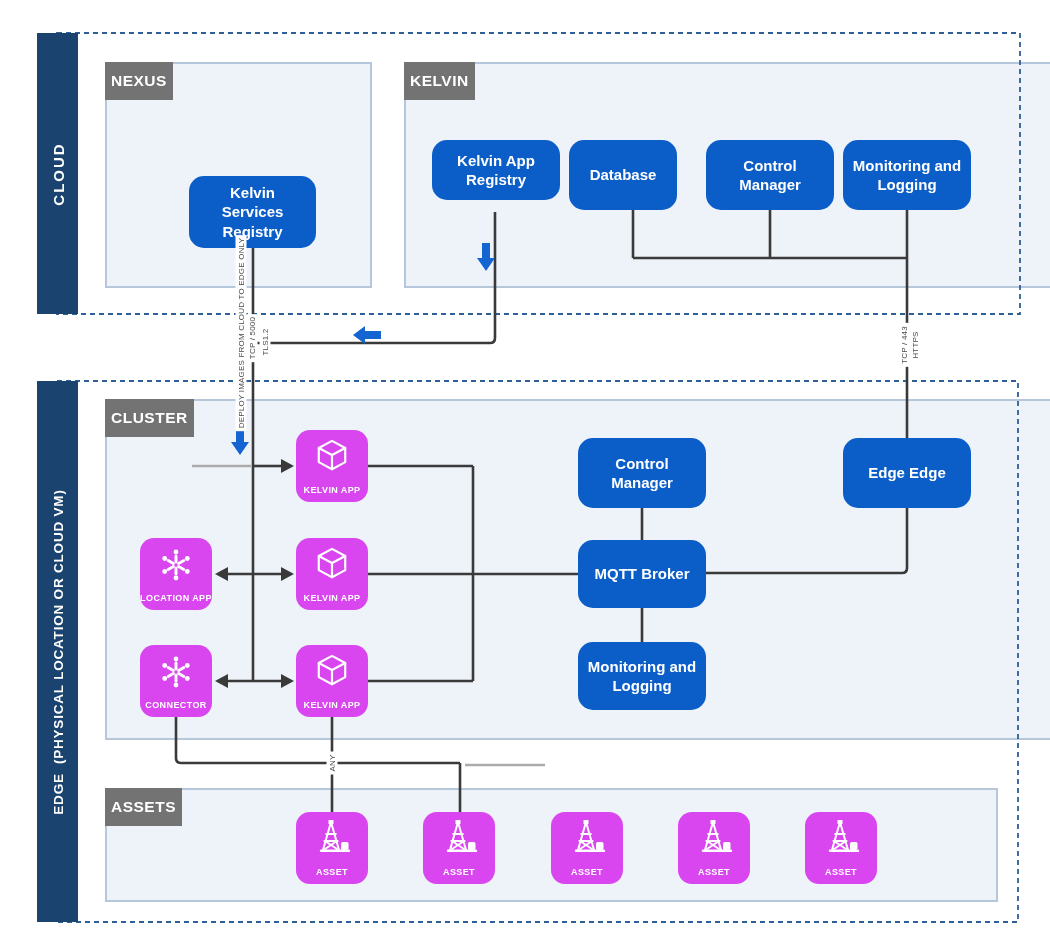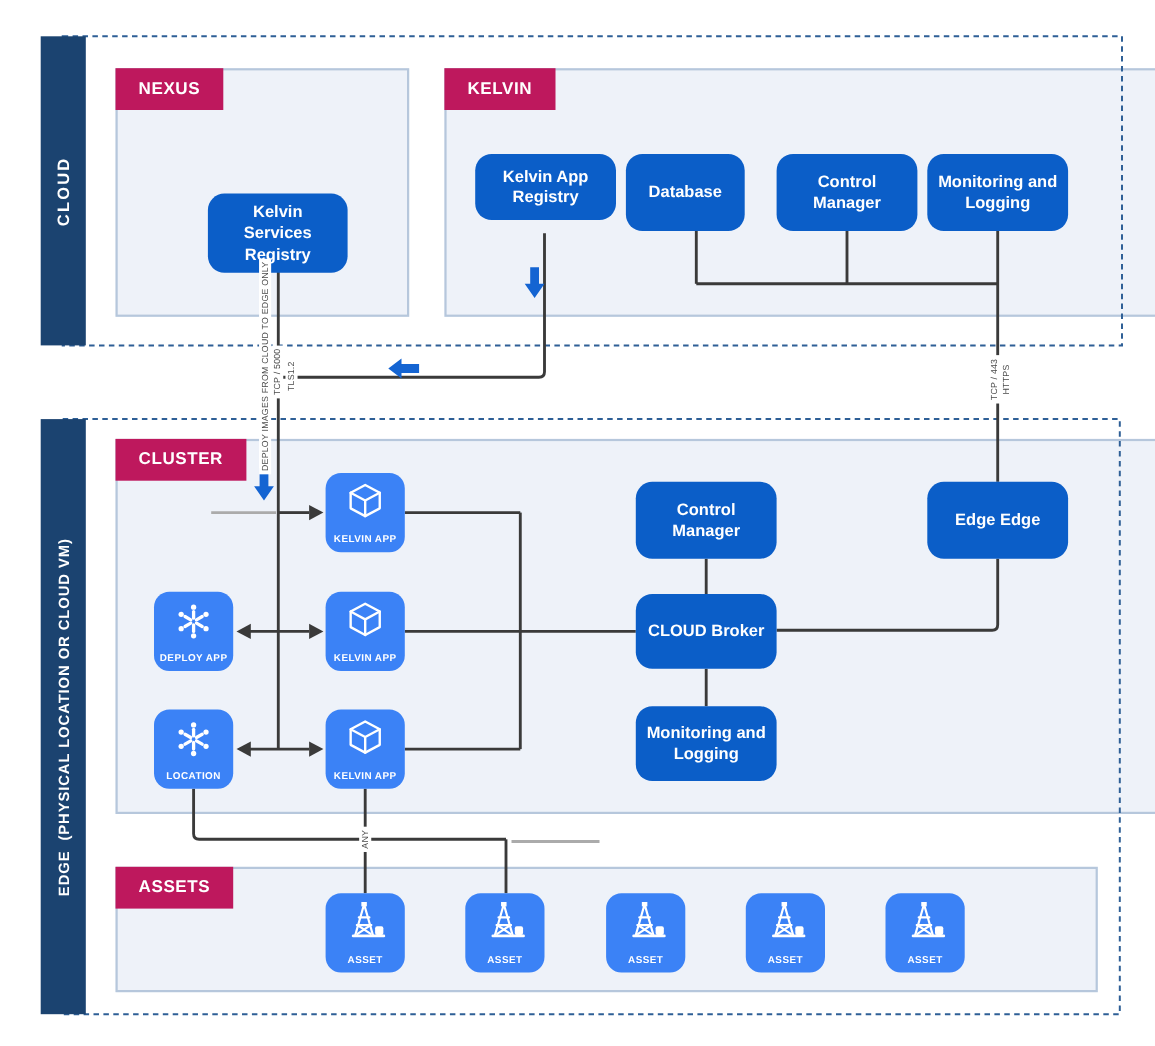--- a/index.html
+++ b/index.html
@@ -1,38 +1,38 @@
 <!DOCTYPE html>
 <html><head>
 <meta charset="utf-8">
 <style>
   html,body{margin:0;padding:0;background:#ffffff;}
   .canvas{position:relative;width:1050px;height:951px;background:#ffffff;
           font-family:"Liberation Sans",sans-serif;overflow:hidden;}
 
   .panel{position:absolute;background:#eef2f9;border:2px solid #b6c7dc;box-sizing:border-box;z-index:1;}
-  .tab{position:absolute;top:-2px;left:-2px;height:38px;line-height:38px;background:#be185d;color:#ffffff;
-       font-size:15.5px;font-weight:bold;letter-spacing:.5px;padding:0 21px;z-index:2;white-space:nowrap;}
+  .tab{position:absolute;top:-2px;left:-2px;height:38px;line-height:38px;background:#737373;color:#ffffff;
+       font-size:15.5px;font-weight:bold;letter-spacing:.5px;padding:0 6px;z-index:2;white-space:nowrap;}
 
   .overlay{position:absolute;left:0;top:0;z-index:3;pointer-events:none;}
   .dashed{fill:none;stroke:#2e5f96;stroke-width:1.8;stroke-dasharray:5 4;}
   .wire{fill:none;stroke:#3a3a3a;stroke-width:2.6;}
   .gray-wire{fill:none;stroke:#ababab;stroke-width:2.6;}
 
   .bar{position:absolute;width:41px;background:#1b4370;z-index:4;}
   .bar-text{position:absolute;left:50%;top:50%;transform:translate(-50%,-50%) rotate(-90deg);
             color:#ffffff;font-weight:bold;white-space:pre;}
   .bar-text.cloud{font-size:15px;letter-spacing:2px;}
   .bar-text.edge{font-size:13.5px;letter-spacing:.8px;}
 
   .bnode{position:absolute;background:#0b5ec8;border-radius:15px;color:#ffffff;font-size:15px;font-weight:bold;
          display:flex;align-items:center;justify-content:center;text-align:center;line-height:1.3;
          z-index:4;padding:4px 9px;box-sizing:border-box;}
 
-  .picon{position:absolute;width:72px;height:72px;background:#3b82f6;border-radius:14px;z-index:4;}
+  .picon{position:absolute;width:72px;height:72px;background:#d946ef;border-radius:14px;z-index:4;}
   .picon svg{position:absolute;left:50%;transform:translateX(-50%);top:9px;}
   .picon.asset svg{top:7px;}
   .ilabel{position:absolute;bottom:7px;width:100%;text-align:center;color:#ffffff;
           font-size:9px;font-weight:bold;letter-spacing:.4px;}
 
   .vlabel{position:absolute;z-index:6;font-size:8px;color:#4a4a4a;background:#ffffff;white-space:pre;
           letter-spacing:.2px;padding:1px 3px;transform:translate(-50%,-50%) rotate(-90deg);}
 </style>
 </head>
 <body>
@@ -116,21 +116,21 @@
     <span>Control Manager</span>
   </div>
   <div class="bnode" style="left:843px;top:140px;width:128px;height:70px;">
     <span>Monitoring and Logging</span>
   </div>
 
   <div class="bnode" style="left:578px;top:438px;width:128px;height:70px;">
     <span>Control Manager</span>
   </div>
   <div class="bnode" style="left:578px;top:540px;width:128px;height:68px;">
-    <span>CLOUD Broker</span>
+    <span>MQTT Broker</span>
   </div>
   <div class="bnode" style="left:578px;top:642px;width:128px;height:68px;">
     <span>Monitoring and Logging</span>
   </div>
   <div class="bnode" style="left:843px;top:438px;width:128px;height:70px;">
     <span>Edge Edge</span>
   </div>
 
   <div class="picon" style="left:296px;top:430px;">
     <svg width="34" height="34" viewBox="0 0 36 36">
@@ -172,42 +172,42 @@
       </g>
       <g fill="#ffffff">
         <circle cx="18" cy="5" r="2.4"></circle>
           <circle cx="18" cy="31" r="2.4"></circle>
         <circle cx="29.3" cy="11.5" r="2.4"></circle>
           <circle cx="6.7" cy="11.5" r="2.4"></circle>
         <circle cx="6.7" cy="24.5" r="2.4"></circle>
           <circle cx="29.3" cy="24.5" r="2.4"></circle>
       </g>
     </svg>
-    <span class="ilabel">DEPLOY APP</span>
+    <span class="ilabel">LOCATION APP</span>
   </div>
   <div class="picon" style="left:140px;top:645px;">
     <svg width="36" height="36" viewBox="0 0 36 36">
       <g stroke="#ffffff" stroke-width="3" stroke-linecap="round">
         <line x1="18" y1="15" x2="18" y2="9"></line>
           <line x1="18" y1="21" x2="18" y2="27"></line>
         <line x1="20.6" y1="16.5" x2="25.8" y2="13.5"></line>
           <line x1="15.4" y1="16.5" x2="10.2" y2="13.5"></line>
         <line x1="15.4" y1="19.5" x2="10.2" y2="22.5"></line>
           <line x1="20.6" y1="19.5" x2="25.8" y2="22.5"></line>
       </g>
       <g fill="#ffffff">
         <circle cx="18" cy="5" r="2.4"></circle>
           <circle cx="18" cy="31" r="2.4"></circle>
         <circle cx="29.3" cy="11.5" r="2.4"></circle>
           <circle cx="6.7" cy="11.5" r="2.4"></circle>
         <circle cx="6.7" cy="24.5" r="2.4"></circle>
           <circle cx="29.3" cy="24.5" r="2.4"></circle>
       </g>
     </svg>
-    <span class="ilabel">LOCATION</span>
+    <span class="ilabel">CONNECTOR</span>
   </div>
 
   <div class="picon asset" style="left:296px;top:812px;">
     <svg width="40" height="36" viewBox="0 0 40 36">
       <g fill="none" stroke="#ffffff" stroke-width="2" stroke-linecap="round">
         <path d="M11,31 L19,3 M27,31 L19,3"></path>
         <path d="M14.2,15 H23.8 M12.4,22 H25.6"></path>
         <path d="M13,22 L25,30 M25,22 L13,30"></path>
       </g>
       <rect x="16.5" y="1" width="5" height="4" fill="#ffffff"></rect>

